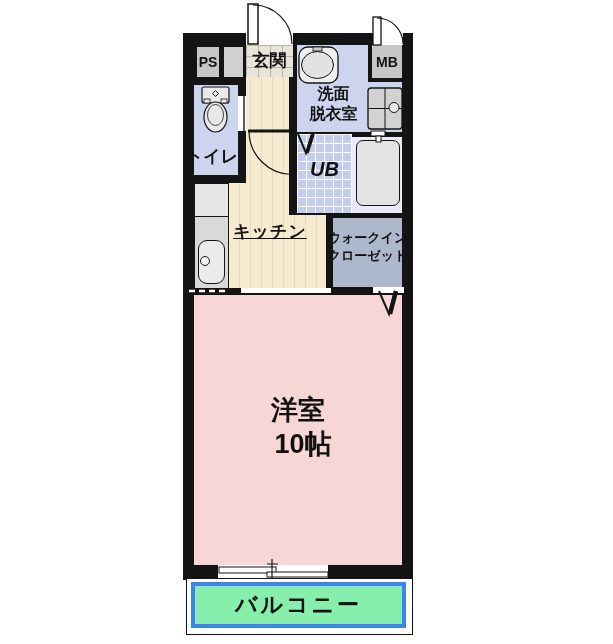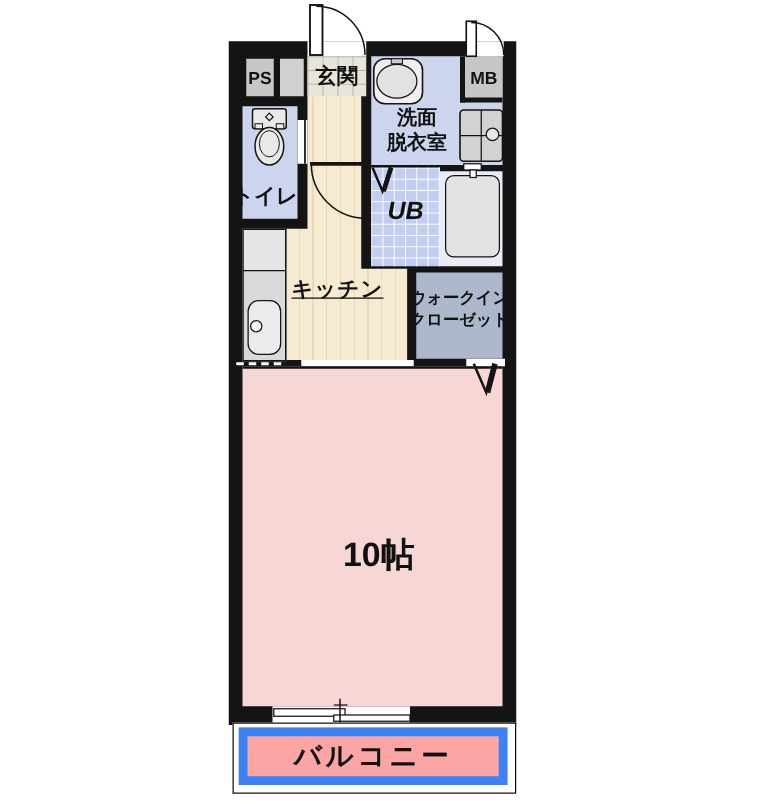--- a/index.html
+++ b/index.html
@@ -18,21 +18,21 @@
         background-size:12px 11px;}
   .beige{background:repeating-linear-gradient(90deg,#f6ead0 0 10px,#e7dabc 10px 11px);}
   .ubtile{background:#c3cdf0;
         background-image:linear-gradient(#ffffff 1px, transparent 1px),
                          linear-gradient(90deg,#ffffff 1px, transparent 1px);
         background-size:9px 9px;}
   .pink{background:#f7d6d6;border-top:2px solid #141414;}
   .closet{background:#aeb8cc;}
   .counter{background:#d9d9d9;border:1.2px solid #141414;}
   .balcony-outer{background:#ffffff;border:1.5px solid #141414;}
-  .balcony-inner{background:#fca5a5;border:7px solid #3b82f6;}
+  .balcony-inner{background:#86efac;border:4px solid #3b82f6;}
   svg.overlay{position:absolute;left:0;top:0;pointer-events:none;}
 </style>
 </head>
 <body>
 
 <div class="canvas">
 
   <div class="abs wall" style="left:183px;top:33px;width:230px;height:547px;"></div>
 
   <div class="abs patch" style="left:246px;top:33px;width:47px;height:12px;"></div>
@@ -68,20 +68,21 @@
   <div class="abs closet" style="left:333px;top:218px;width:69px;height:69px;"></div>
   <div class="abs lbl" style="left:333px;top:229px;width:69px;height:18px;font-size:13px;">ウォークイン</div>
   <div class="abs lbl" style="left:333px;top:247px;width:69px;height:18px;font-size:13px;">クローゼット</div>
 
   <div class="abs lbl" style="left:230px;top:219px;width:80px;height:24px;font-size:17px;letter-spacing:1px;text-decoration:underline;">キッチン</div>
   <div class="abs counter" style="left:194px;top:183px;width:35px;height:34px;background:#e6e6e6;"></div>
   <div class="abs counter" style="left:194px;top:216px;width:35px;height:73px;"></div>
   <div class="abs" style="left:198px;top:240px;width:27px;height:44px;background:#ebebeb;border:1.3px solid #141414;border-radius:9px;"></div>
 
   <div class="abs pink" style="left:194px;top:293px;width:208px;height:272px;"></div>
+  <div class="abs lbl" style="left:194px;top:394px;width:208px;height:32px;font-size:27px;">洋室</div>
   <div class="abs lbl" style="left:194px;top:428px;width:208px;height:32px;font-size:27px;padding-left:10px;">10帖</div>
 
   <div class="abs balcony-outer" style="left:186px;top:578px;width:227px;height:57px;"></div>
   <div class="abs balcony-inner lbl" style="left:191px;top:582px;width:215px;height:46px;font-size:22px;letter-spacing:3px;">バルコニー</div>
 
   <svg class="overlay" width="613" height="644" viewBox="0 0 613 644">
 
     <g>
       <rect x="248" y="4" width="10" height="40" fill="#ffffff" stroke="#141414" stroke-width="1.5"></rect>
       <path d="M 253 5 A 39 39 0 0 1 292 44" fill="none" stroke="#141414" stroke-width="1.2"></path>

